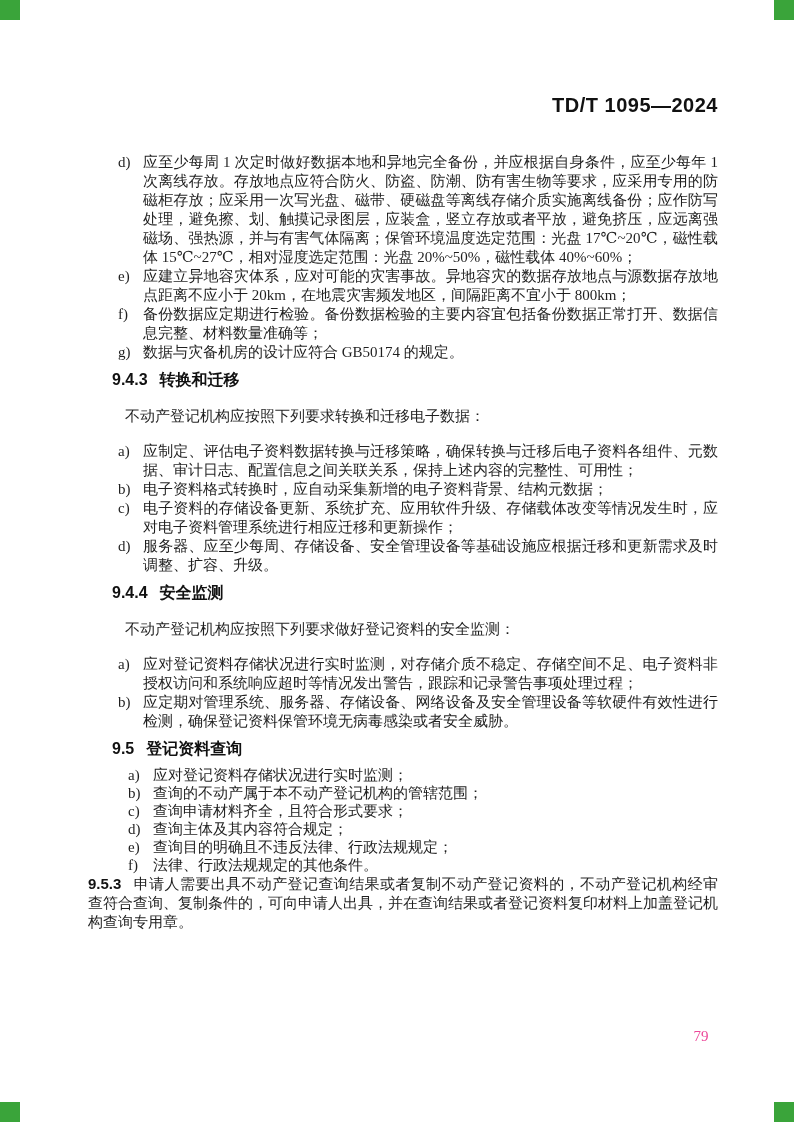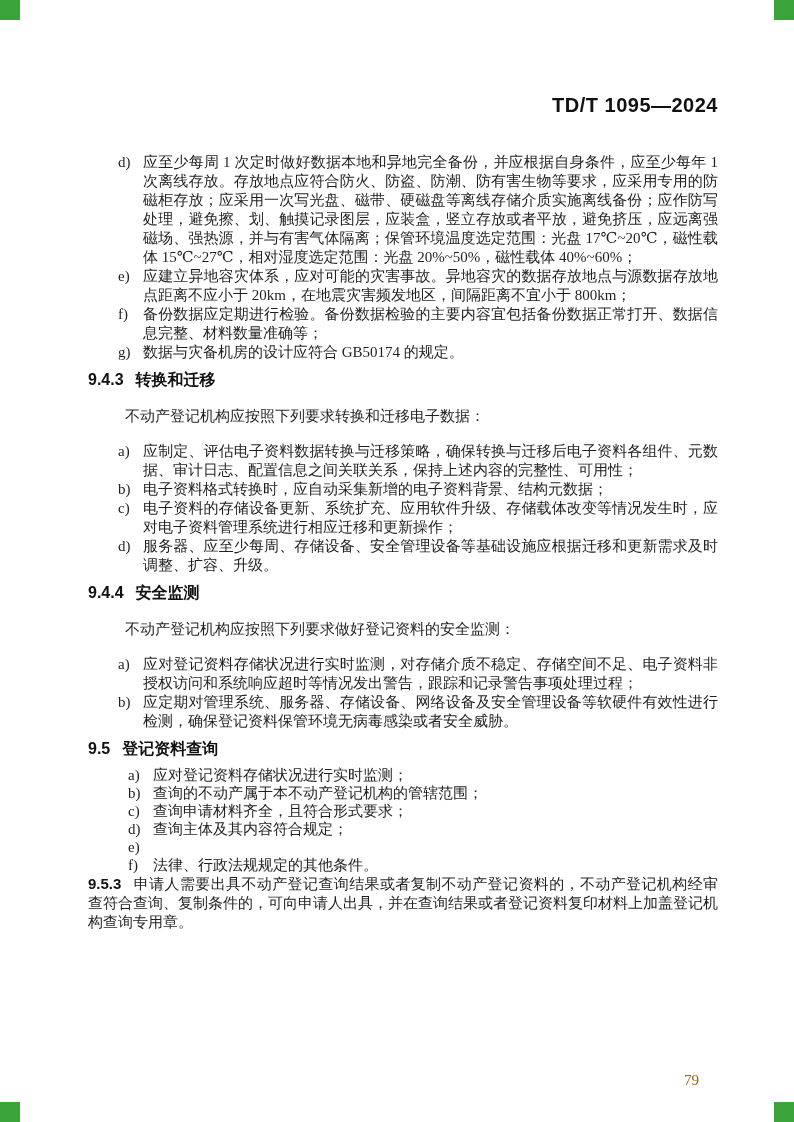--- a/index.html
+++ b/index.html
@@ -23,30 +23,30 @@
   }
   .li{display:flex;padding-left:30px;}
   .li .lbl{flex:none;width:25px;font-family:"Liberation Serif","DejaVu Serif",serif;}
   .li .txt{flex:1;text-align:justify;}
   .sub .li{padding-left:40px;line-height:18px;}
   .h{
     font-family:"Liberation Sans","DejaVu Sans",sans-serif;
     font-weight:bold;font-size:16px;line-height:22px;color:#111;
     margin:7px 0 6px;text-align:left;
   }
-  .h .hn{margin-right:12px;}
+  .h .hn{margin-right:12px;margin-left:24px;}
   .intro{margin:16px;text-indent:21px;}
   .clause{margin:0;}
   .clause .cn{
     font-family:"Liberation Sans","DejaVu Sans",sans-serif;
     font-weight:bold;margin-right:12px;color:#111;
   }
   .page-num{
-    position:absolute;top:1072px;left:684px;width:34px;
-    font-size:15px;color:#a16207;
+    position:absolute;top:1028px;left:684px;width:34px;text-align:center;
+    font-size:15px;color:#ec4899;
   }
 </style>
 </head>
 <body>
 
 <div class="corner tl"></div>
 <div class="corner tr"></div>
 <div class="corner bl"></div>
 <div class="corner br"></div>
 
@@ -128,20 +128,21 @@
     <div class="li">
       <span class="lbl">c)</span>
       <span class="txt">查询申请材料齐全，且符合形式要求；</span>
     </div>
     <div class="li">
       <span class="lbl">d)</span>
       <span class="txt">查询主体及其内容符合规定；</span>
     </div>
     <div class="li">
       <span class="lbl">e)</span>
+      <span class="txt">查询目的明确且不违反法律、行政法规规定；</span>
     </div>
     <div class="li">
       <span class="lbl">f)</span>
       <span class="txt">法律、行政法规规定的其他条件。</span>
     </div>
   </div>
 
   <p class="clause">
     <span class="cn">9.5.3</span><span>申请人需要出具不动产登记查询结果或者复制不动产登记资料的，不动产登记机构经审查符合查询、复制条件的，可向申请人出具，并在查询结果或者登记资料复印材料上加盖登记机构查询专用章。</span>
   </p>

